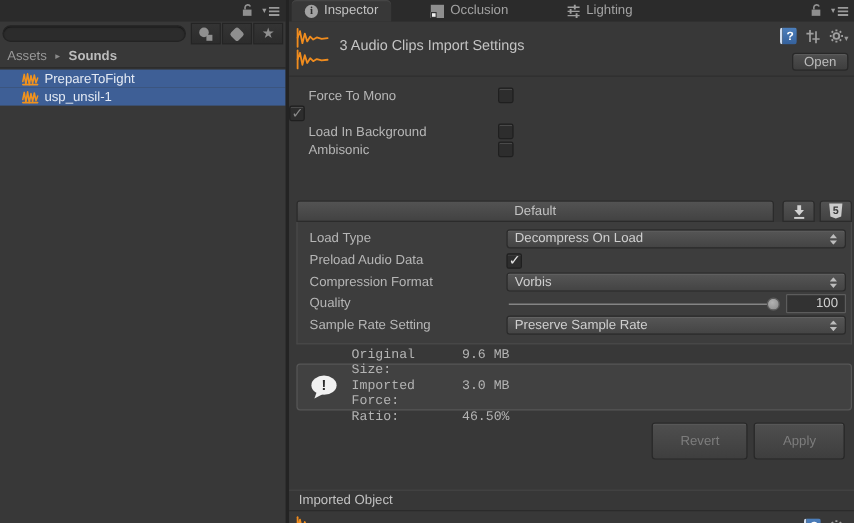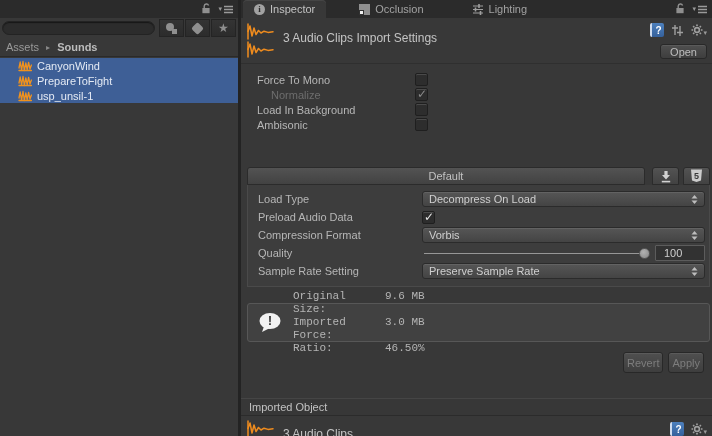--- a/index.html
+++ b/index.html
@@ -67,30 +67,30 @@
   .control { flex:1; display:flex; align-items:center; }
   .dropdown { flex:1; height:16px; display:flex; align-items:center;
     background:linear-gradient(#565656,#444444); border:1px solid #2b2b2b; border-radius:3px;
     padding:0 6px; color:#cfcfcf; box-shadow:inset 0 1px 0 rgba(255,255,255,.08); }
   .dropdown .dd-arrow { margin-left:auto; }
   .slider-zone { flex:1; position:relative; height:16px; margin-right:8px; }
   .slider-track { position:absolute; left:2px; right:3px; top:8px; height:1px; background:#979797; }
   .slider-knob { position:absolute; right:-3px; top:3px; width:11px; height:11px; border-radius:50%;
     background:radial-gradient(circle at 40% 35%, #b2b2b2, #878787); border:1px solid #5a5a5a; }
   .num-field { width:50px; height:16px; background:#323232; border:1px solid #5c5c5c;
-    border-radius:1px; color:#cfcfcf; line-height:15px; padding-left:8px; }
+    border-radius:1px; color:#cfcfcf; line-height:15px; padding-left:24px; }
   
   .infobox { margin:16px 2px 0 6px; height:39px; background:#414141; border:1px solid #575757;
     border-radius:3px; display:flex; align-items:center; }
   .info-rows { line-height:13px; color:#b4b4b4;font-family:Liberation Mono, monospace; }
   .info-row { display:flex; }
   .info-label { width:92px; }
   
   .actions { margin-top:10px; display:flex; justify-content:flex-end; gap:5px; padding-right:8px; }
-  .actions .btn { height:21px; padding:0 3px; color:#7d7d7d; }
+  .actions .btn { height:31px; padding:0 23px; color:#7d7d7d; }
   
   .imported-bar { margin-top:25px; height:18px; background:#373737; border-top:1px solid #454545;
     border-bottom:1px solid #2b2b2b; line-height:17px; padding-left:8px; color:#c2c2c2; }
   .imported-header { position:relative; height:43px; }
   .imported-header .big-wave { top:4px; }
   .imp-title { position:absolute; left:42px; top:11px; font-size:12px; color:#c4c4c4; }
   .imp-icons { position:absolute; right:5px; top:6px; display:flex; align-items:center; gap:7px; }
   
   .info-circle { width:11px; height:11px; border-radius:50%; background:#a2a2a2; color:#2c2c2c;
     font-size:9px; font-weight:bold; display:inline-flex; align-items:center; justify-content:center;
@@ -197,26 +197,20 @@
     <div class="pp-crumb">
       <span class="crumb-root">Assets</span>
       <span class="crumb-sep">▸</span>
       <span class="crumb-cur">Sounds</span>
     </div>
     <div class="pp-list">
       <div class="file-row">
         <svg width="15" height="12">
             <use href="#waveSmall"></use>
           </svg>
-        <span>CanyonWind</span>
-      </div>
-      <div class="file-row">
-        <svg width="15" height="12">
-            <use href="#waveSmall"></use>
-          </svg>
         <span>PrepareToFight</span>
       </div>
       <div class="file-row">
         <svg width="15" height="12">
             <use href="#waveSmall"></use>
           </svg>
         <span>usp_unsil-1</span>
       </div>
     </div>
   </div>
@@ -274,21 +268,20 @@
       </div>
       <div class="btn open-btn">Open</div>
     </div>
 
     <div class="options">
       <div class="opt-row">
         <span class="opt-label">Force To Mono</span>
         <span class="checkbox"></span>
       </div>
       <div class="opt-row indent disabled">
-        <span class="opt-label">Normalize</span>
         <span class="checkbox dis">
           <span class="mark">✓</span>
         </span>
       </div>
       <div class="opt-row">
         <span class="opt-label">Load In Background</span>
         <span class="checkbox"></span>
       </div>
       <div class="opt-row">
         <span class="opt-label">Ambisonic</span>

